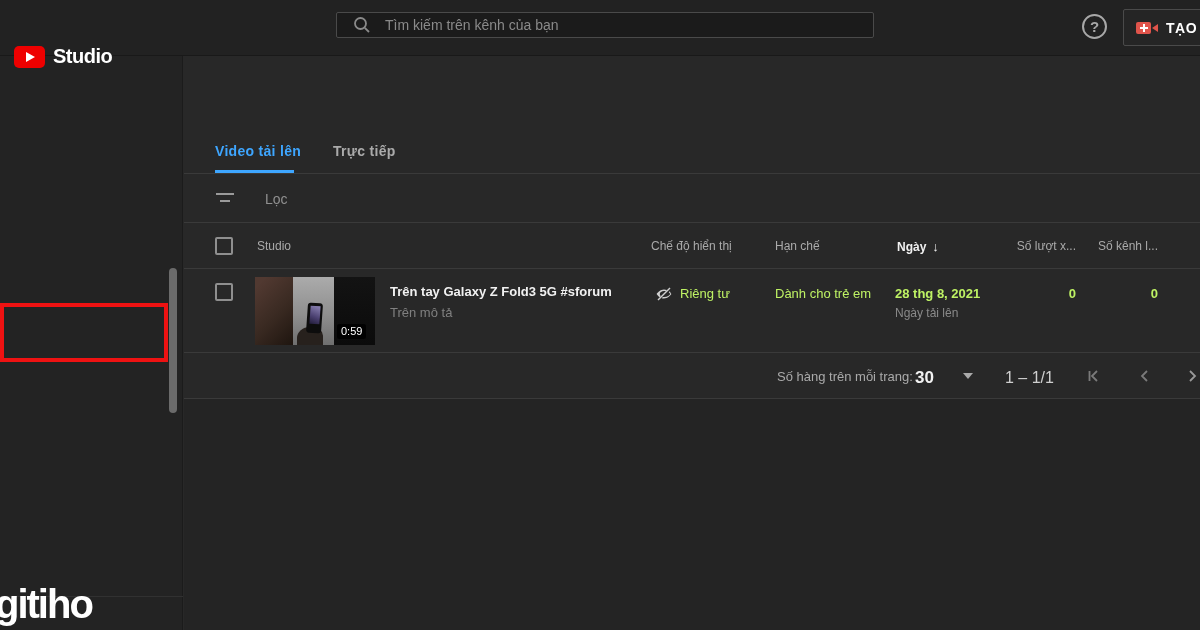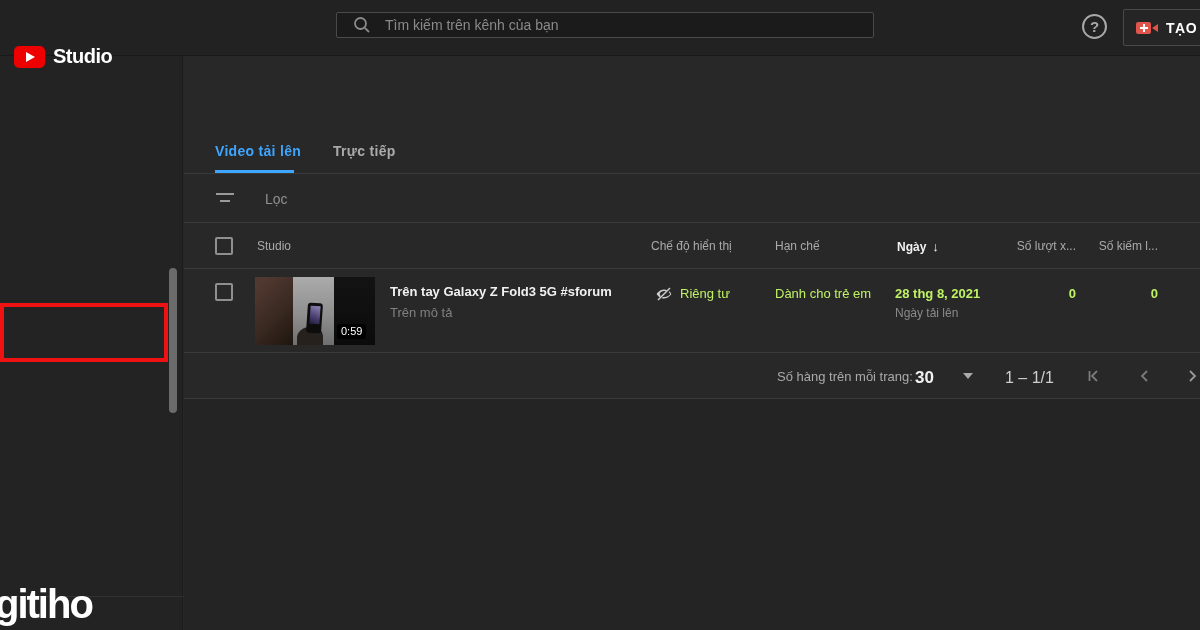--- a/index.html
+++ b/index.html
@@ -219,21 +219,21 @@
   <div class="hdiv" style="top:222px;"></div>
 
   <div class="checkbox" style="left:215px; top:237px;"></div>
   <div class="colhead" style="left:257px;">Studio</div>
   <div class="colhead" style="left:651px;">Chế độ hiển thị</div>
   <div class="colhead" style="left:775px;">Hạn chế</div>
   <div class="colhead sorted" style="left:897px;">
     <span>Ngày</span><span class="sort-arrow">↓</span>
   </div>
   <div class="colhead num-col" style="left:988px; width:88px;">Số lượt x...</div>
-  <div class="colhead num-col" style="left:1070px; width:88px;">Số kiếm l...</div>
+  <div class="colhead num-col" style="left:1070px; width:88px;">Số kênh l...</div>
   <div class="hdiv" style="top:268px;"></div>
 
   <div>
     <div class="checkbox" style="left:215px; top:283px;"></div>
 
     <div class="thumb">
       <div class="band-l"></div>
       <div class="band-c"></div>
       <div class="band-r"></div>
       <div class="hand"></div>

